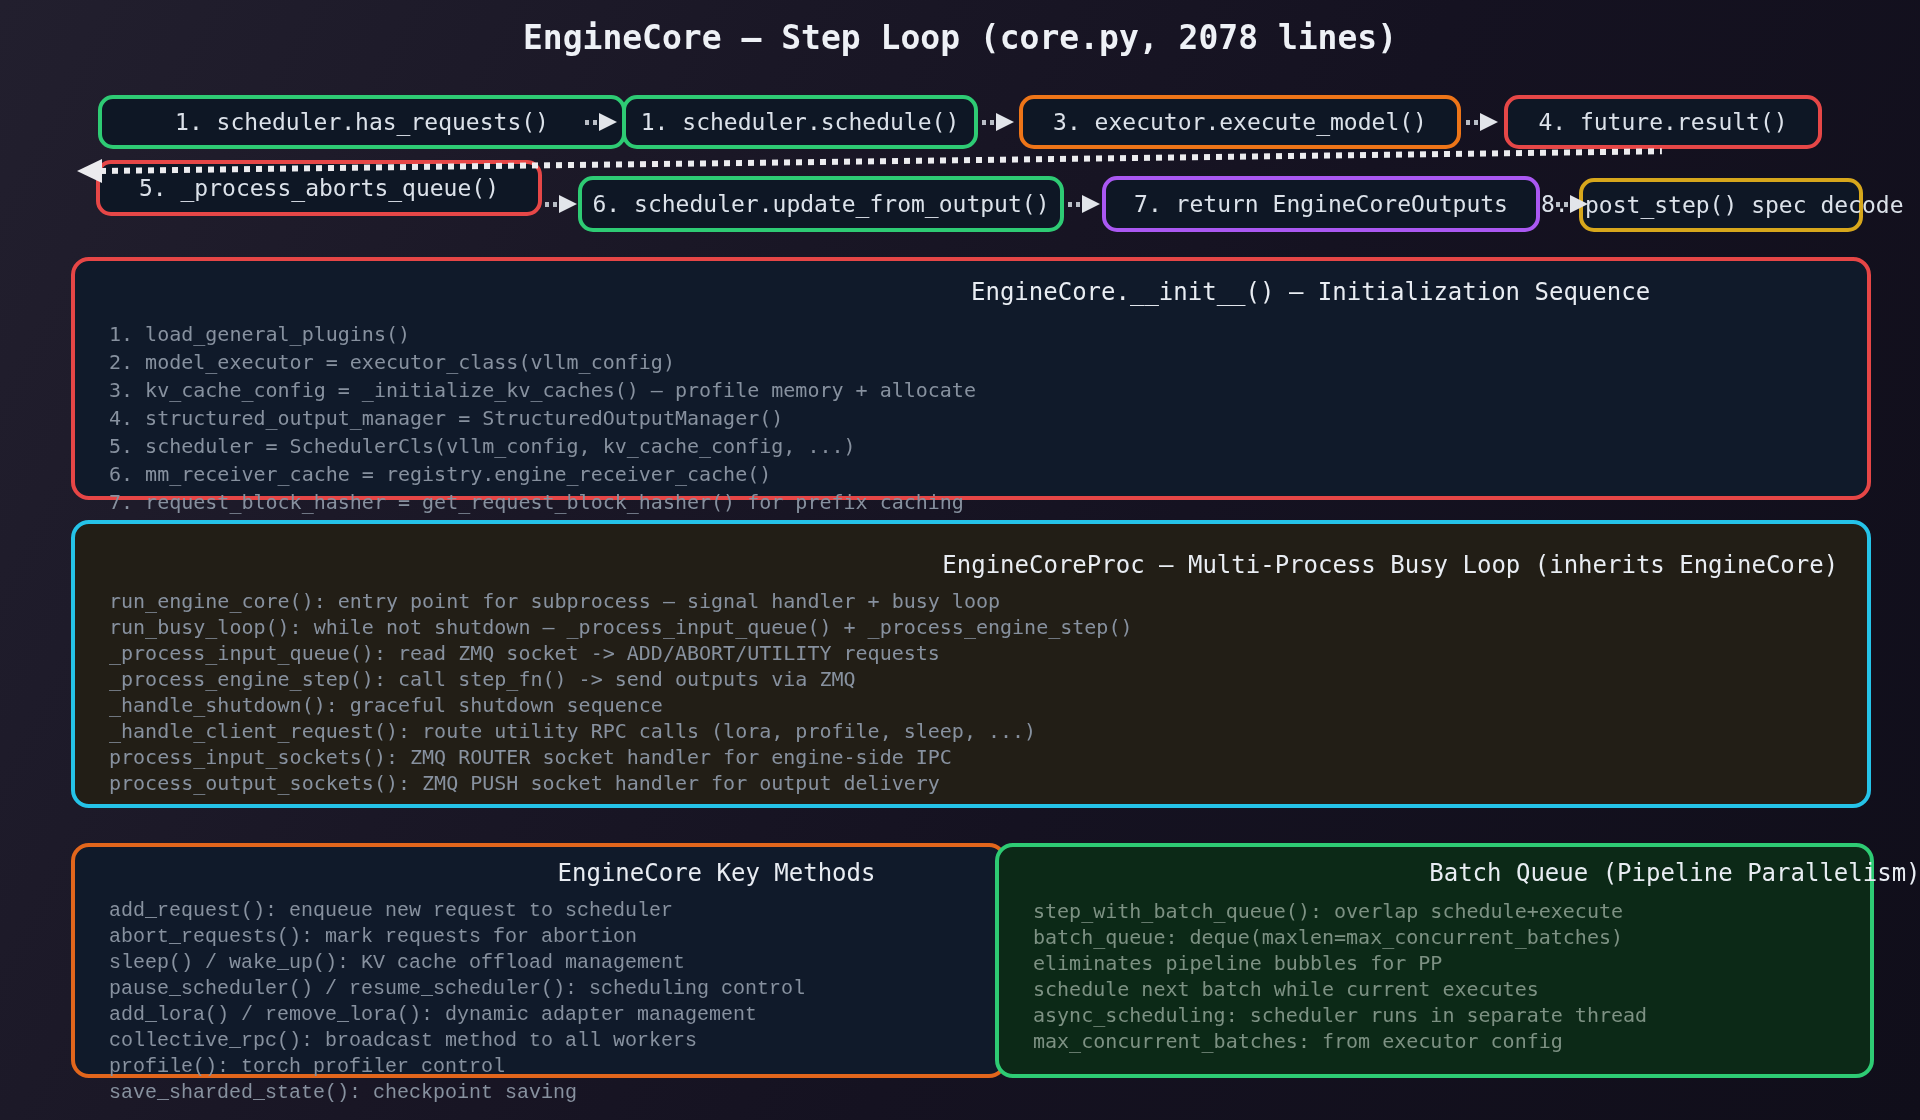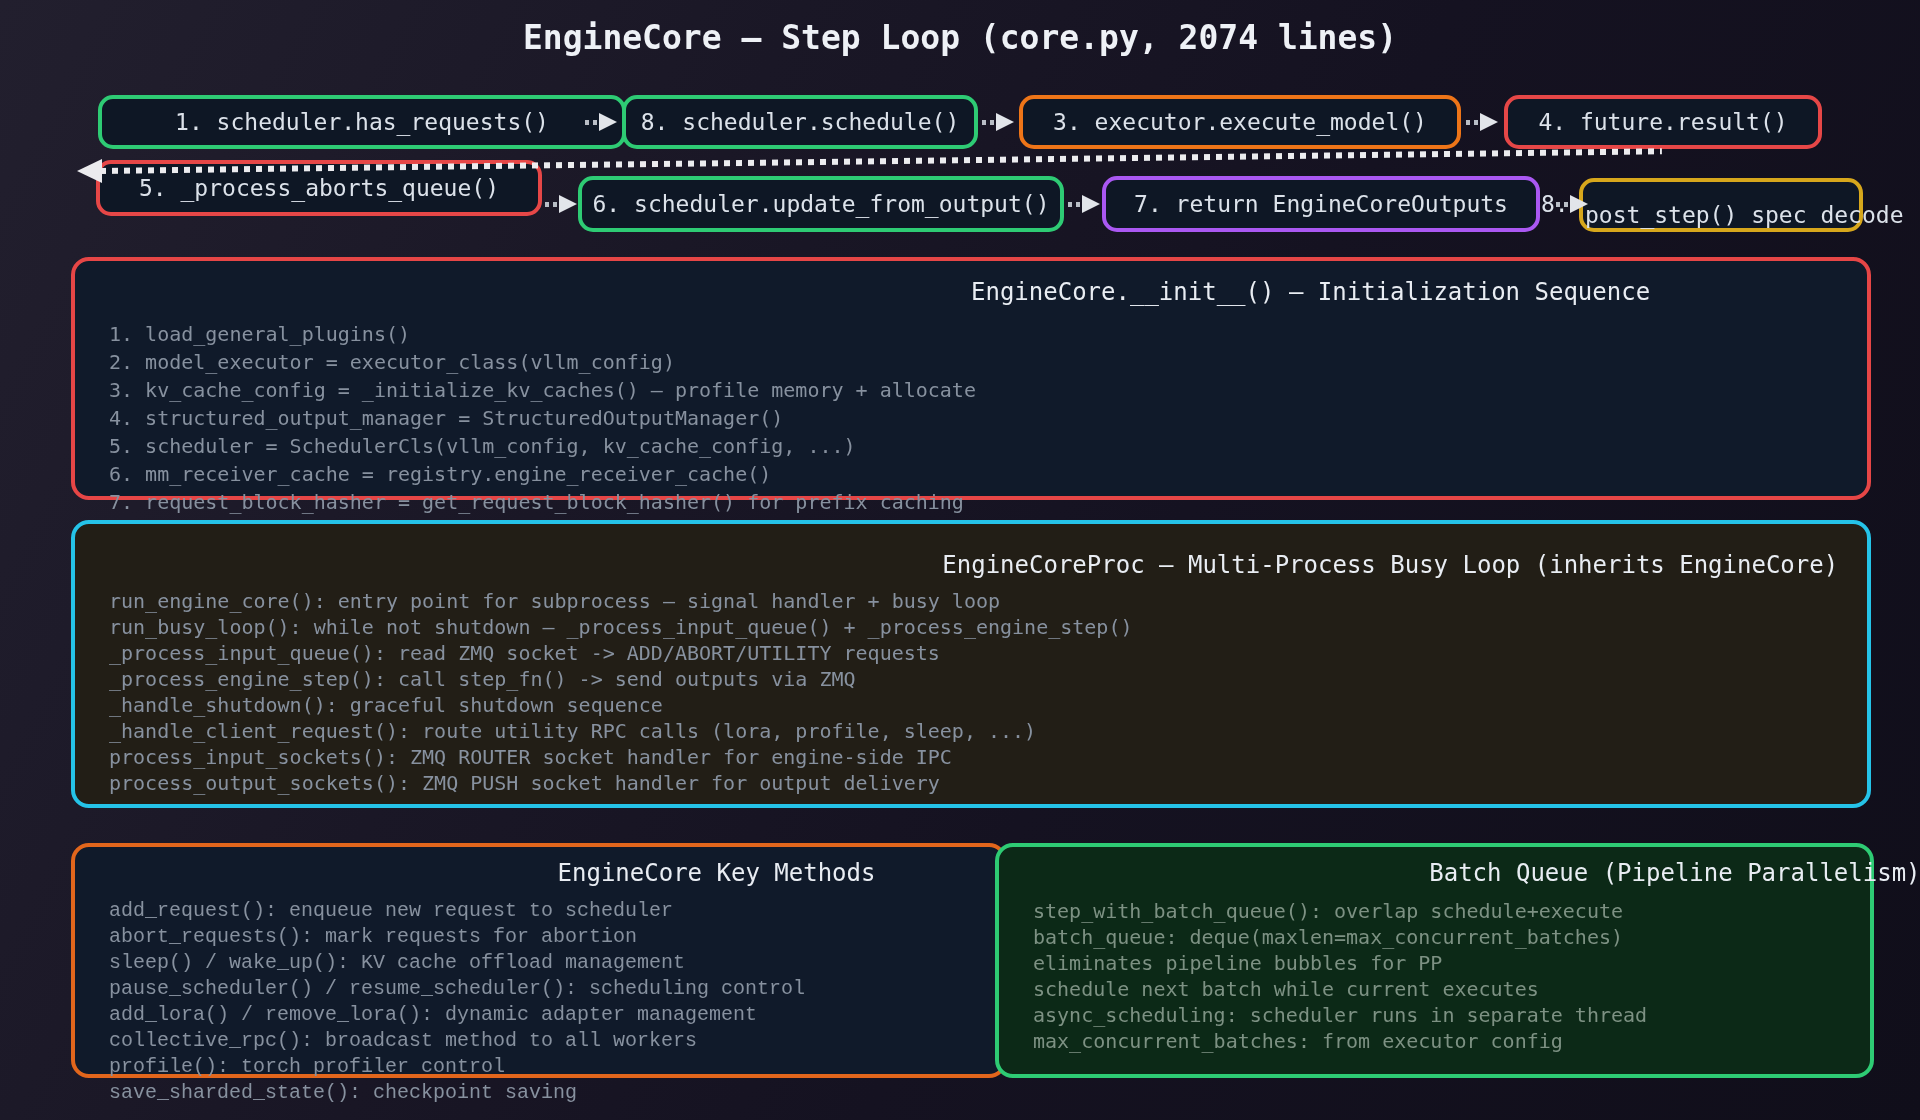--- a/index.html
+++ b/index.html
@@ -65,49 +65,49 @@
   .l-init    { top:59px; line-height:28px; }
   .l-proc    { top:64px; line-height:26px; }
   .l-methods { top:51px; line-height:26px;font-family:Liberation Mono, monospace; }
   .l-batch   { top:51px; line-height:26px; color:#7d9183; }
 </style>
 </head>
 <body>
 
 <div class="canvas">
 
-  <div class="main-title">EngineCore — Step Loop (core.py, 2074 lines)</div>
+  <div class="main-title">EngineCore — Step Loop (core.py, 2078 lines)</div>
 
   <div id="flow-layer">
 
     <div class="return-line"></div>
     <div class="return-arrowhead"></div>
     <div class="step8-label">8.</div>
   <div class="flow-box s1" style="border-color: rgb(46, 203, 116);">
         <span>1. scheduler.has_requests()</span>
       </div>
       <div class="flow-box s2" style="border-color: rgb(46, 203, 116);">
-        <span>8. scheduler.schedule()</span>
+        <span>1. scheduler.schedule()</span>
       </div>
       <div class="flow-box s3" style="border-color: rgb(238, 117, 24);">
         <span>3. executor.execute_model()</span>
       </div>
       <div class="flow-box s4" style="border-color: rgb(230, 71, 71);">
         <span>4. future.result()</span>
       </div>
       <div class="flow-box s5" style="border-color: rgb(230, 71, 71);">
         <span>5. _process_aborts_queue()</span>
       </div>
       <div class="flow-box s6" style="border-color: rgb(46, 203, 116);">
         <span>6. scheduler.update_from_output()</span>
       </div>
       <div class="flow-box s7" style="border-color: rgb(170, 88, 242);">
         <span>7. return EngineCoreOutputs</span>
       </div>
-      <div class="flow-box s8" style="border-color: rgb(215, 167, 28); align-items: flex-end;">
+      <div class="flow-box s8" style="border-color: rgb(215, 167, 28);">
         <span>post_step() spec decode</span>
       </div>
       <div class="conn c1">
         <span class="dots"></span>
         <span class="tri"></span>
       </div>
       <div class="conn c2">
         <span class="dots"></span>
         <span class="tri"></span>
       </div>

